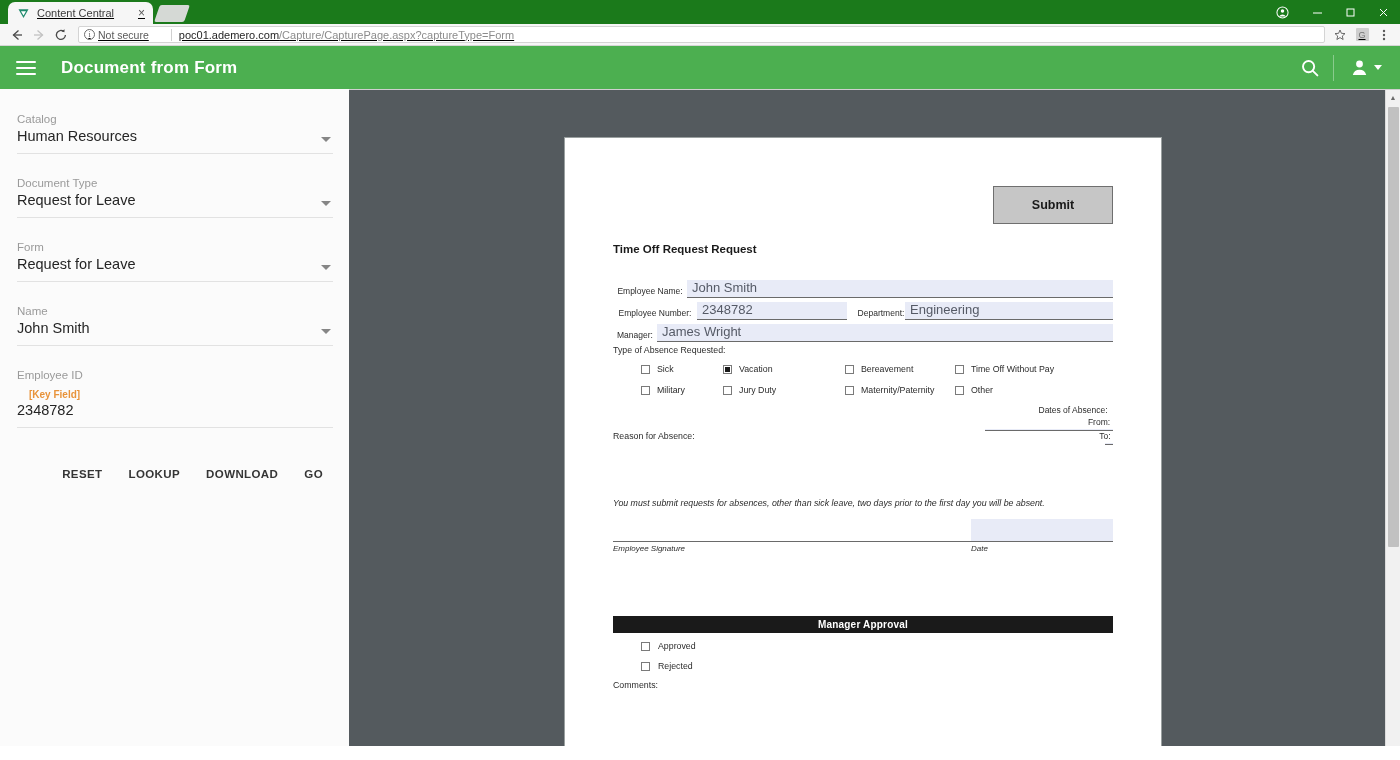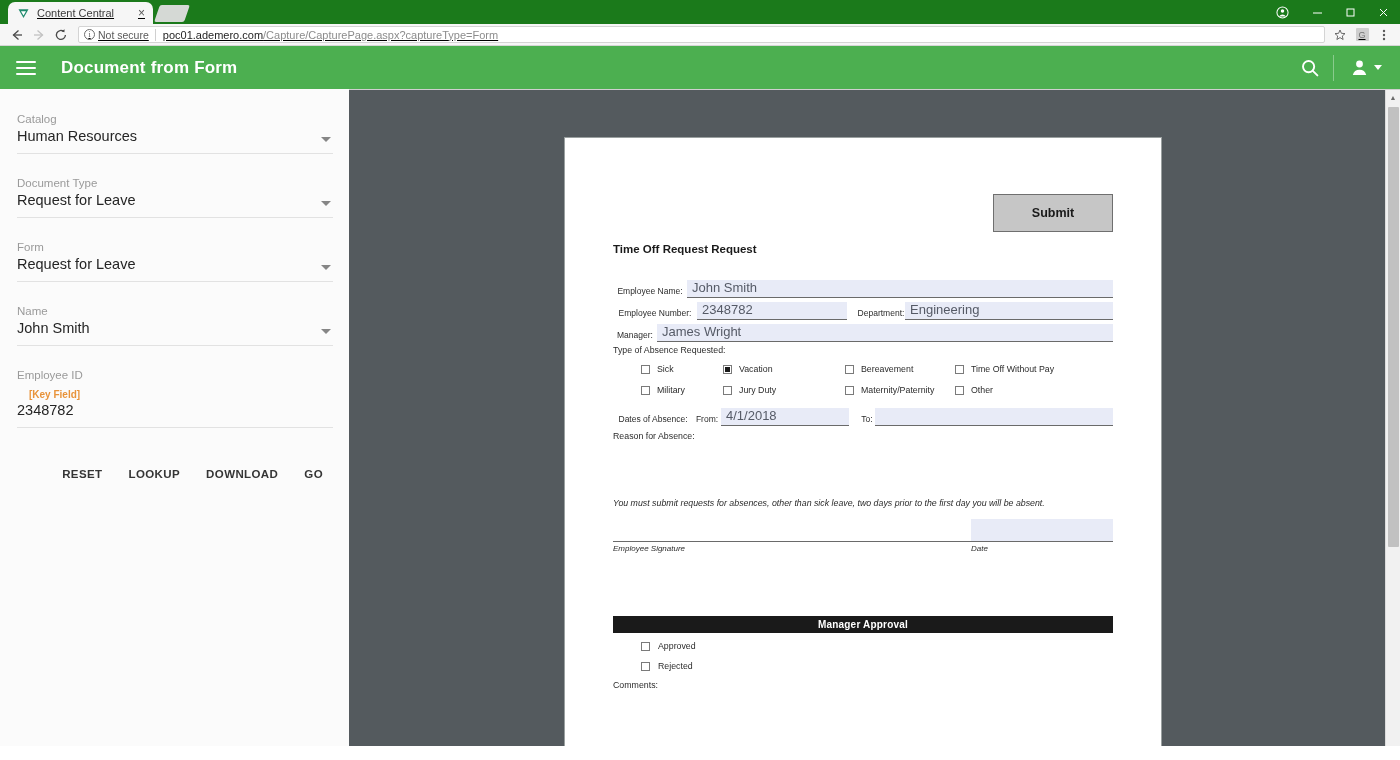--- a/index.html
+++ b/index.html
@@ -110,21 +110,21 @@
     line-height: 9px;
     text-align: center;
     color: #5a5a5a;
     font-family: "Liberation Serif", serif;
     flex: 0 0 auto;
     margin-right: 3px;
   }
   .notsecure {
     font-size: 10.5px;
     color: #5a5a5a;
-    margin-right: 6px;
+    margin-right: 22px;
     white-space: nowrap;
   }
   .url-sep {
     width: 1px; height: 12px;
     background: #d0d0d0;
     margin-right: 7px;
     flex: 0 0 auto;
   }
   .url {
     font-size: 11px;
@@ -316,21 +316,20 @@
     right: 48px;
     top: 48px;
     width: 120px;
     height: 38px;
     background: #c6c6c6;
     border: 1px solid #6f6f6f;
     display: flex; align-items: center; justify-content: center;
     font-size: 12.5px;
     font-weight: bold;
     color: #1a1a1a;
-    margin-top: 8px;
   }
   .form-title {
     position: absolute;
     left: 48px;
     top: 105px;
     font-size: 11.5px;
     font-weight: bold;
     color: #1a1a1a;
   }
   .section-bar {
@@ -670,21 +669,21 @@
           <div class="cbcell" style="width:110px;">
             <span class="cbox"></span>
             <span class="cblabel">Bereavement</span>
           </div>
           <div class="cbcell">
             <span class="cbox"></span>
             <span class="cblabel">Time Off Without Pay</span>
           </div>
         </div>
 
-        <div class="frow" style="top:267px;">
+        <div class="frow" style="top:267px;flex-direction:column;">
           <span class="flabel" style="width:80px;">Dates of Absence:</span>
           <span class="flabel" style="width:28px;">From:</span>
           <span class="finput" style="width:128px;">4/1/2018</span>
           <span class="flabel" style="width:26px; padding-left:10px;">To:</span>
           <span class="finput blank" style="flex:1;"></span>
         </div>
 
         <div class="type-label" style="top:293px;">Reason for Absence:</div>
 
         <div class="notice">You must submit requests for absences, other than sick leave, two days prior to the first day you will be absent.</div>

